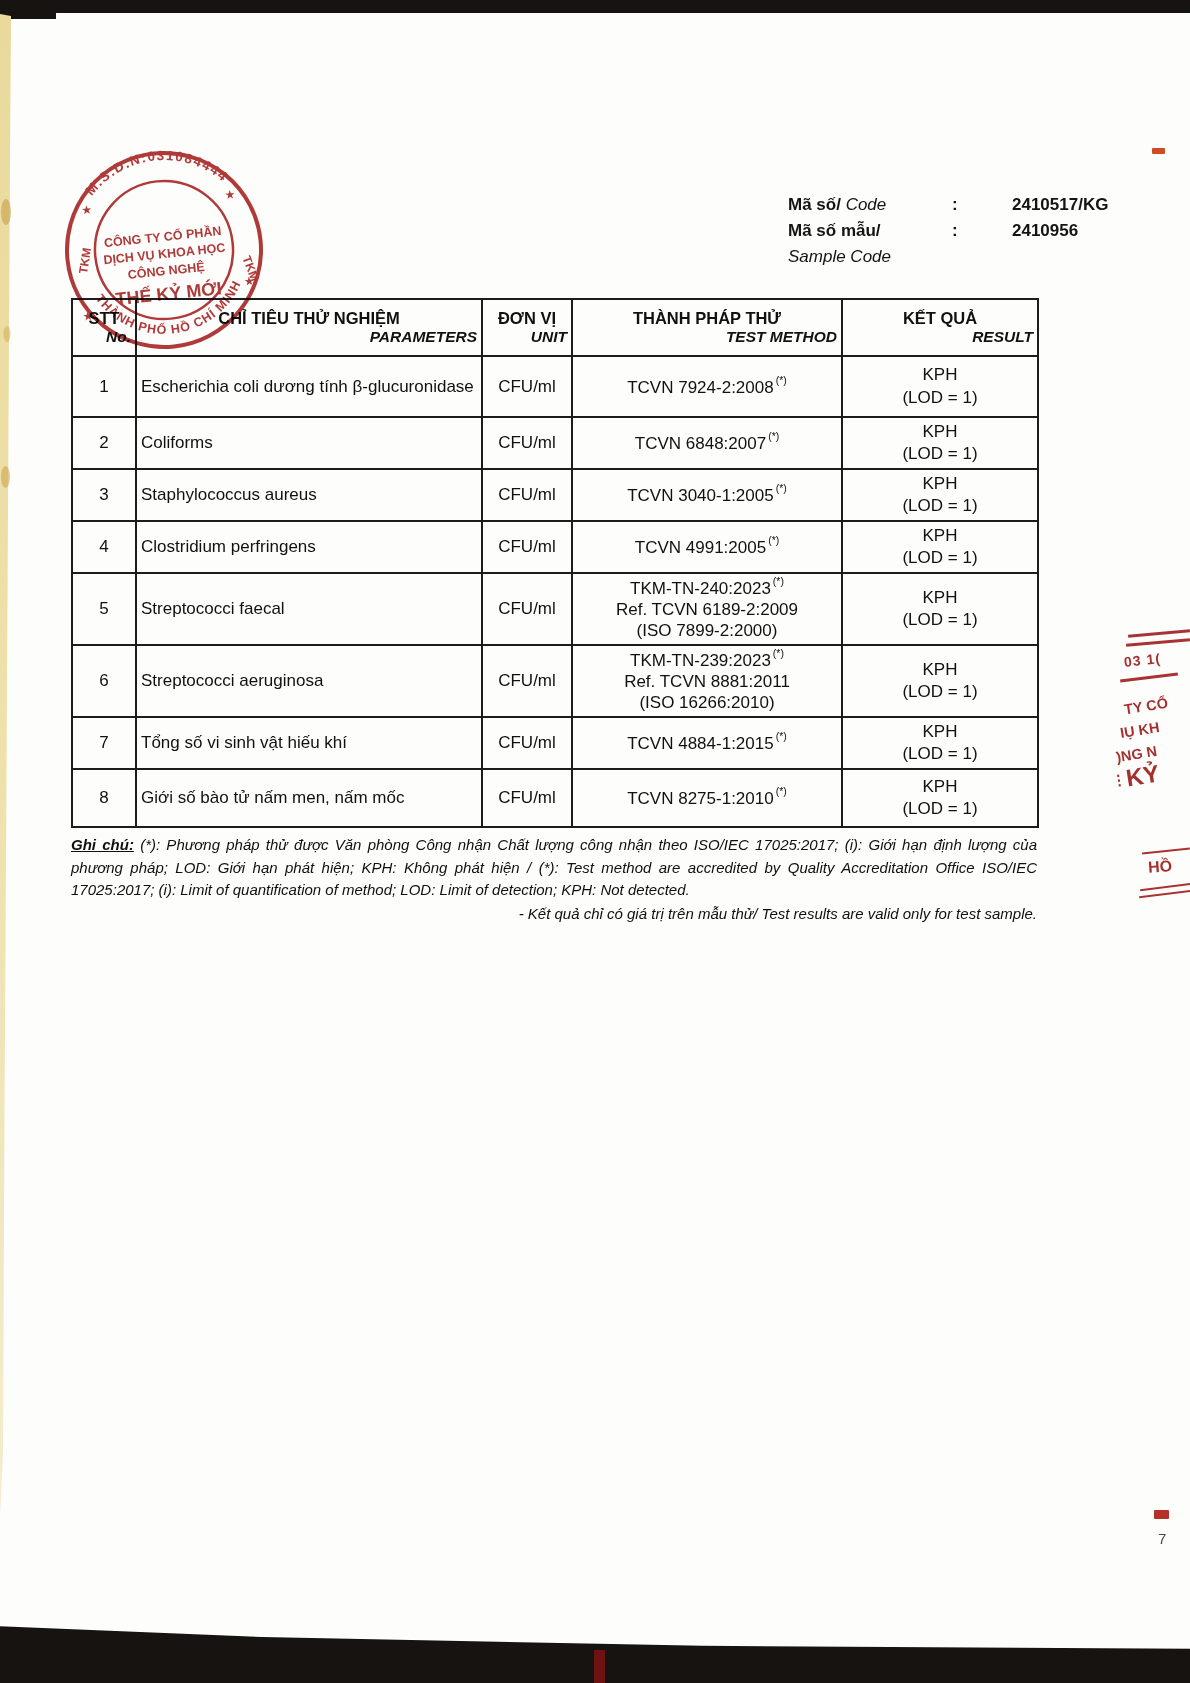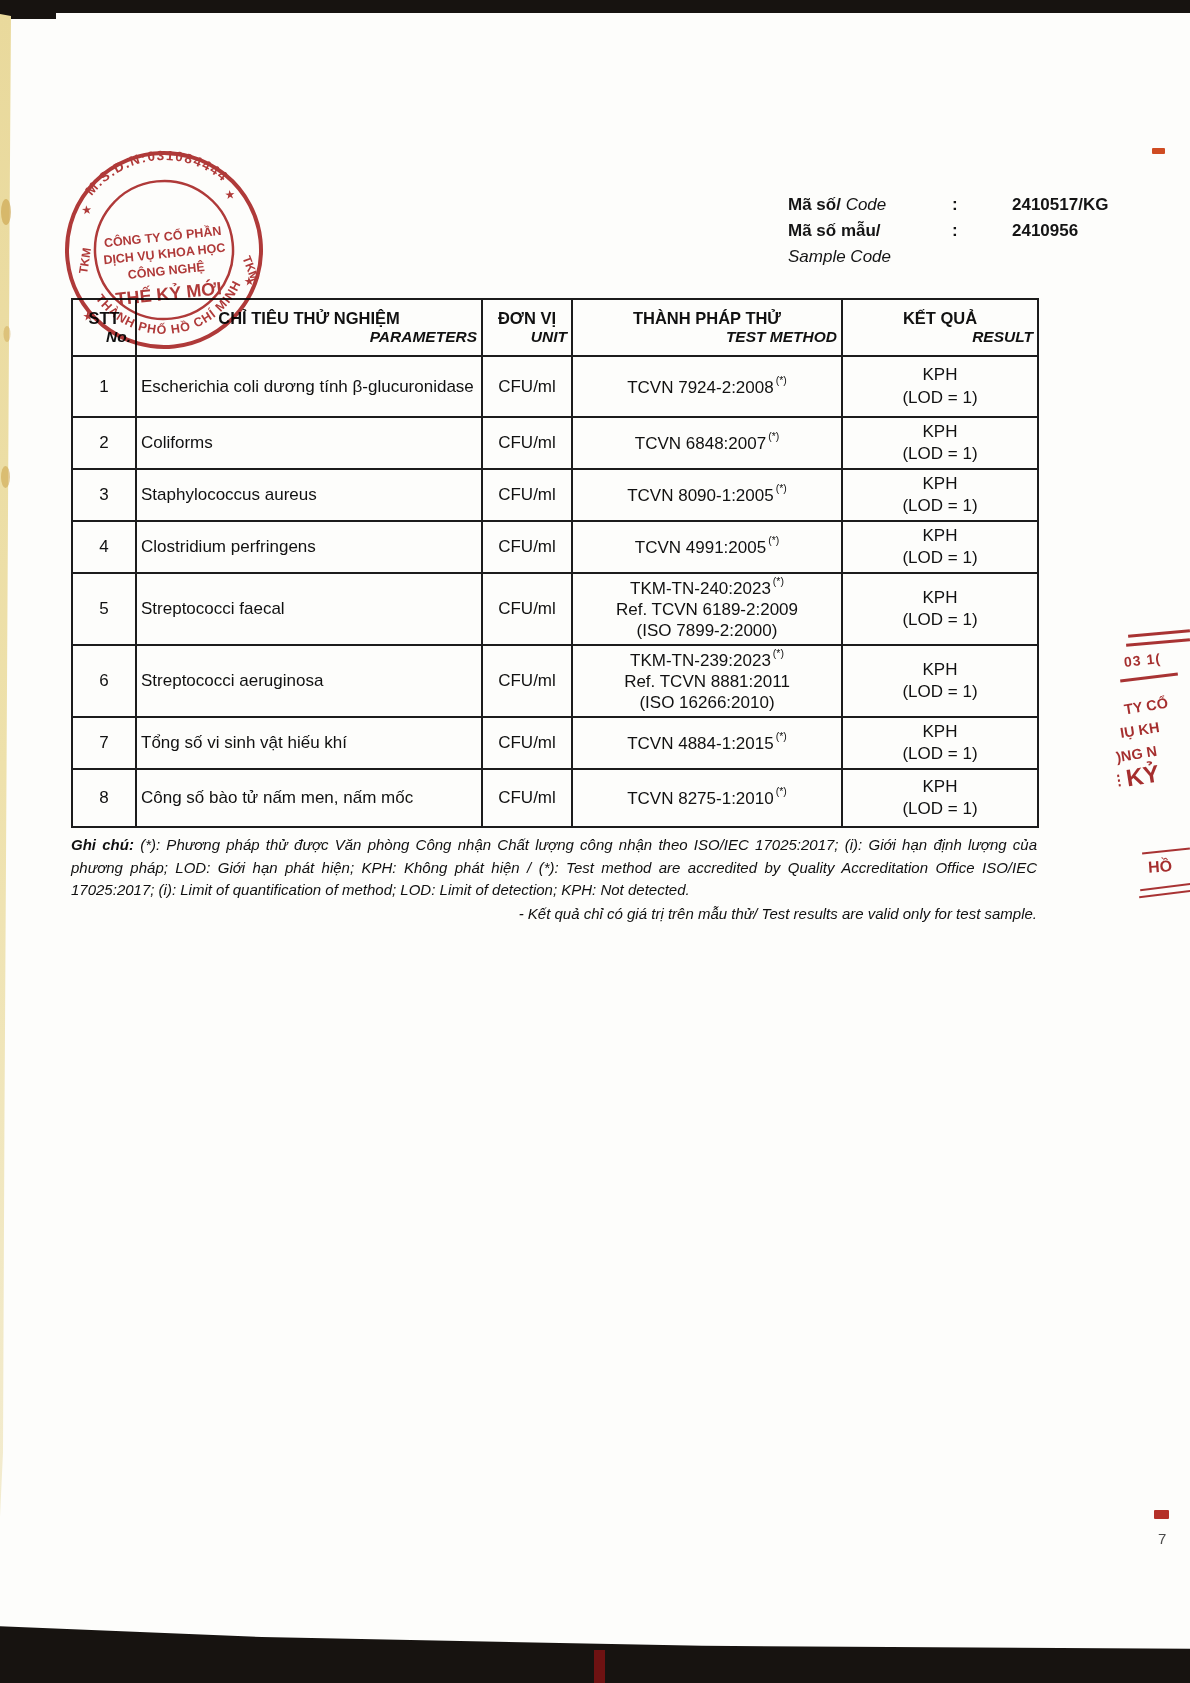--- a/index.html
+++ b/index.html
@@ -32,21 +32,21 @@
   th .hen{font-size:15.5px;font-weight:bold;font-style:italic;text-align:right;}
   td.cno,td.cunit,td.cmeth,td.cres{text-align:center;}
   td.cpar{text-align:left;padding-left:13px;}
   td.cpar.it{border-radius:18px;}
   td.cmeth .ln{line-height:1.25;}
   sup.fn{font-size:10.5px;position:relative;top:-2px;margin-left:2px;}
   td.cres .ln{line-height:1.3;}
   
   .notes{left:71px;top:834px;width:966px;font-size:15px;font-style:italic;line-height:1.5;
          text-align:justify;color:#101010;}
-  .notes .u{font-weight:bold;margin-top:7px;}
+  .notes .u{text-decoration:underline;font-weight:bold;margin-top:7px;}
   .notes .valid{text-align:right;padding-left:22px;margin-top:1px;}
   
   .sred{color:#9e1d1d;font-weight:bold;z-index:4;opacity:.92;}
   .sline{background:#9e1d1d;height:2.5px;opacity:.9;z-index:4;}
   
   .dash1{left:1152px;top:148px;width:13px;height:6px;background:#cf4c22;border-radius:1px;}
   .dash2{left:1154px;top:1510px;width:15px;height:9px;background:#b43028;border-radius:1px;}
   .pagenum{left:1158px;top:1530px;font-size:15px;color:#4a4a4a;}
 </style>
 </head>
@@ -167,21 +167,21 @@
       <td class="cres">
             <div class="ln">KPH</div>
             <div class="ln">(LOD = 1)</div>
           </td>
     </tr>
     <tr style="height:52px">
       <td class="cno">3</td>
       <td class="cpar it">Staphylococcus aureus</td>
       <td class="cunit">CFU/ml</td>
       <td class="cmeth">
-            <div class="ln"><span>TCVN 8090-1:2005</span><sup class="fn">(*)</sup></div>
+            <div class="ln"><span>TCVN 3040-1:2005</span><sup class="fn">(*)</sup></div>
           </td>
       <td class="cres">
             <div class="ln">KPH</div>
             <div class="ln">(LOD = 1)</div>
           </td>
     </tr>
     <tr style="height:52px">
       <td class="cno">4</td>
       <td class="cpar it">Clostridium perfringens</td>
       <td class="cunit">CFU/ml</td>
@@ -228,21 +228,21 @@
       <td class="cmeth">
             <div class="ln"><span>TCVN 4884-1:2015</span><sup class="fn">(*)</sup></div>
           </td>
       <td class="cres">
             <div class="ln">KPH</div>
             <div class="ln">(LOD = 1)</div>
           </td>
     </tr>
     <tr style="height:58px">
       <td class="cno">8</td>
-      <td class="cpar">Công số bào tử nấm men, nấm mốc</td>
+      <td class="cpar">Giới số bào tử nấm men, nấm mốc</td>
       <td class="cunit">CFU/ml</td>
       <td class="cmeth">
             <div class="ln"><span>TCVN 8275-1:2010</span><sup class="fn">(*)</sup></div>
           </td>
       <td class="cres">
             <div class="ln">KPH</div>
             <div class="ln">(LOD = 1)</div>
           </td>
     </tr>
   </tbody>

